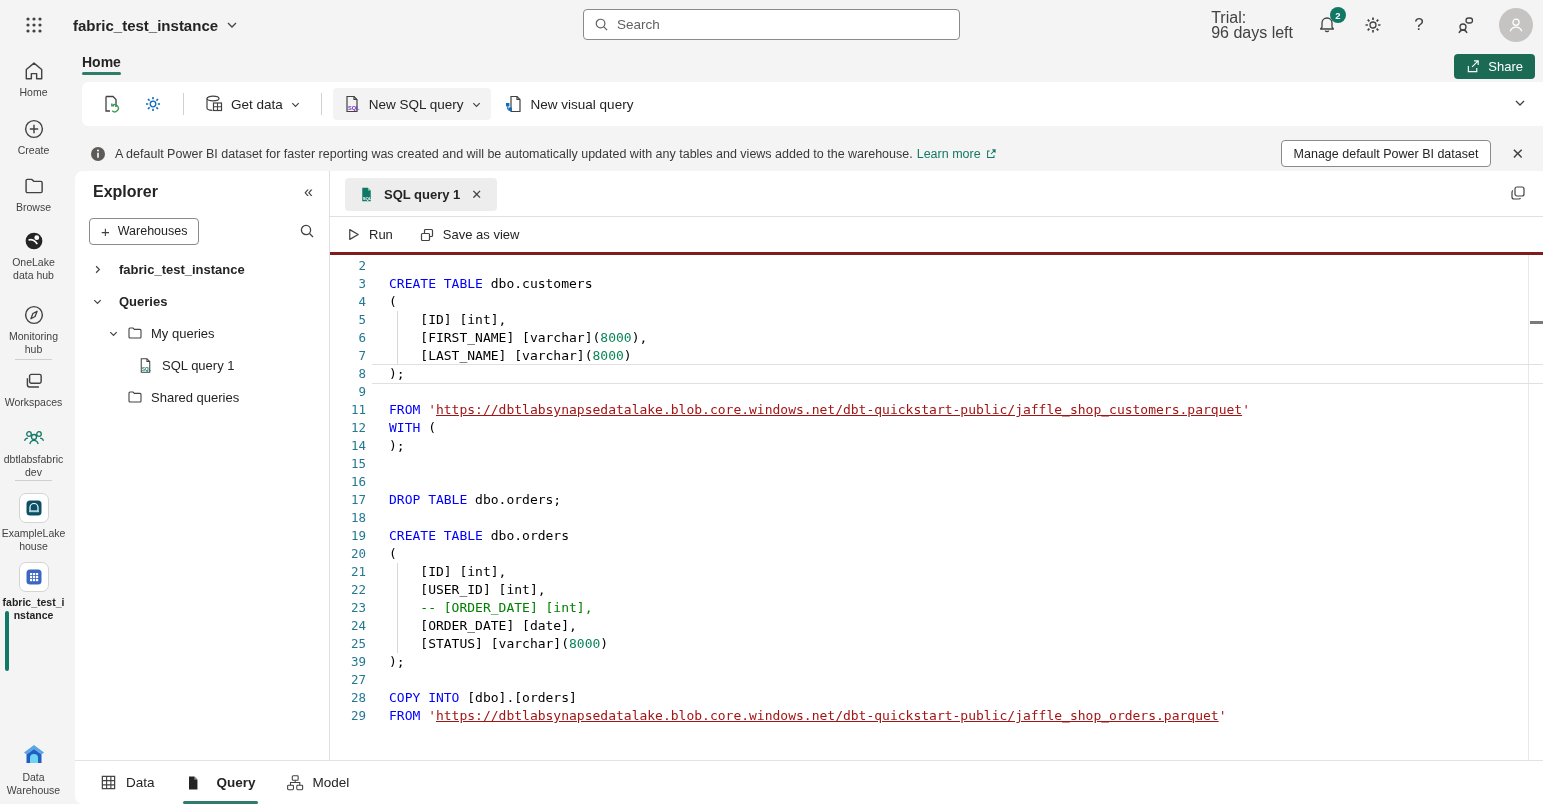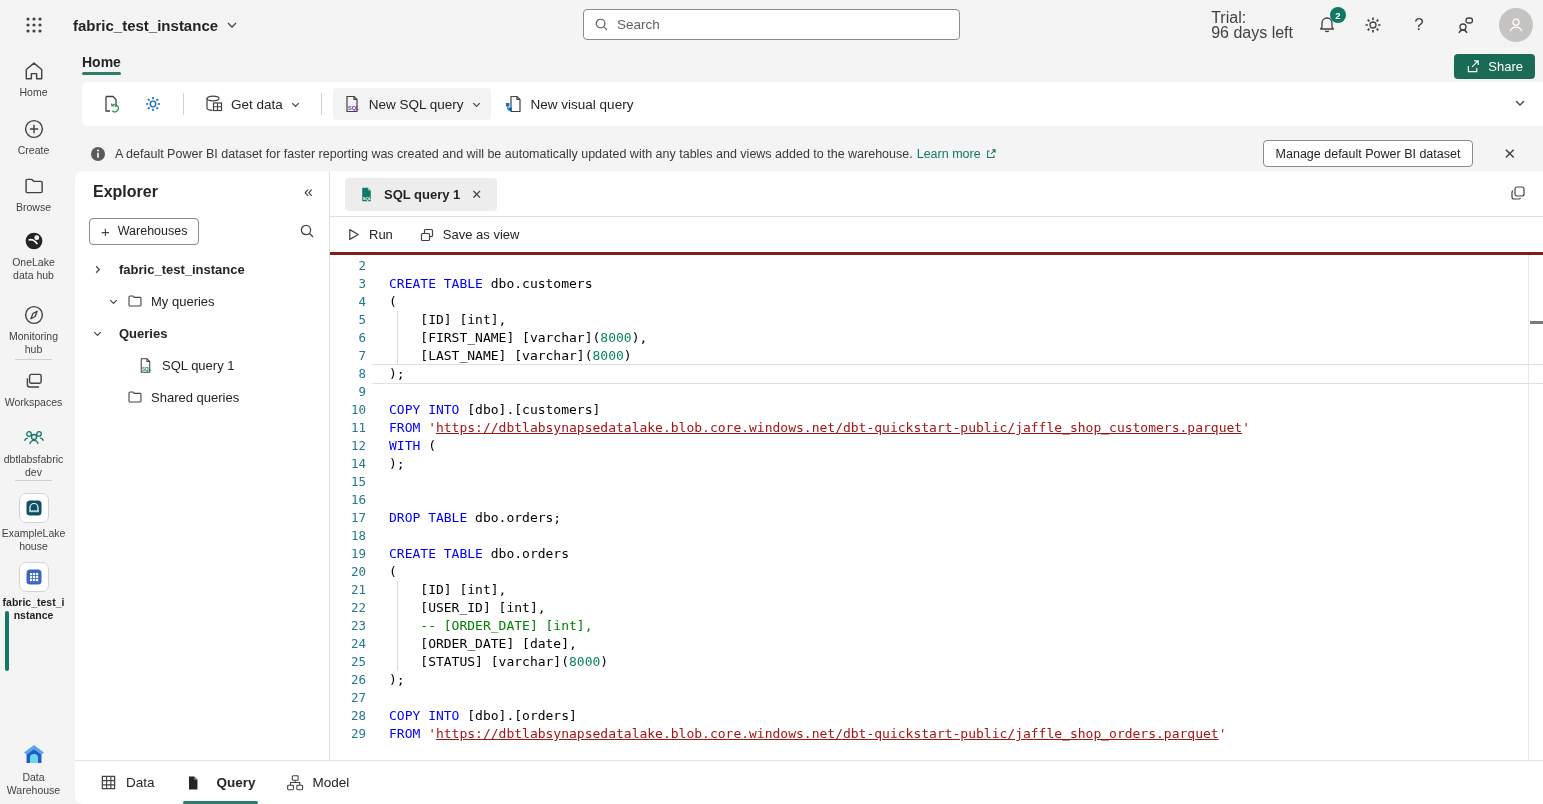--- a/index.html
+++ b/index.html
@@ -42,21 +42,21 @@
   .tbtn.hl { background:#f3f3f3; }
   .tsep { width:1px; height:22px; background:#d1d1d1; margin:0 7px; }
   .toolbar-chevron { position:absolute; right:16px; top:14px; cursor:pointer; }
 
   
   .banner { position:absolute; left:67px; right:0; top:136px; height:35px; display:flex; align-items:center; }
   .info-ic { margin-left:23px; flex:none; }
   .banner-text { margin-left:9px; font-size:12.5px; color:#3b3a39; }
   .learn-more { color:#117865; cursor:pointer; margin-left:4px; }
   .ext-ic { display:inline-block; vertical-align:-2px; margin-left:4px; }
-  .banner-right { margin-left:auto; display:flex; align-items:center; gap:26px; padding-right:23px;border-radius:10px; }
+  .banner-right { margin-left:auto; display:flex; align-items:center; gap:16px; padding-right:15px;border-radius:10px; }
   .manage-btn { background:#fff; border:1px solid #8b8a89; border-radius:4px; height:27px; padding:0 12px; font-size:12.5px; font-family:"Liberation Sans",sans-serif; color:#242424; cursor:pointer; }
   .x-ic { font-size:15px; color:#424242; cursor:pointer; padding:2px 4px; }
 
   
   .card { position:absolute; left:75px; right:0; top:171px; bottom:0; background:#fff; border-radius:8px 0 0 8px; }
 
   
   .explorer { position:absolute; left:0; top:0; width:255px; bottom:44px; border-right:1px solid #e0e0e0; }
   .exp-head { position:absolute; left:18px; top:12px; font-size:16px; font-weight:700; }
   .exp-collapse { position:absolute; right:16px; top:12px; font-size:16px; color:#424242; cursor:pointer; }
@@ -371,38 +371,38 @@
     </div>
     <div class="tree">
       <div class="trow lvl1">
         <span class="chev">
             <svg width="11" height="11" viewBox="0 0 12 12">
               <path d="M4.5 2.5 8 6l-3.5 3.5" fill="none" stroke="#424242" stroke-width="1.3"></path>
             </svg>
           </span>
         <span style="margin-left:14px">fabric_test_instance</span>
       </div>
+      <div class="trow lvl1">
+        <span class="chev">
+            <svg width="11" height="11" viewBox="0 0 12 12">
+              <path d="M2.5 4.5 6 8l3.5-3.5" fill="none" stroke="#424242" stroke-width="1.3"></path>
+            </svg>
+          </span>
+        <span style="margin-left:14px">Queries</span>
+      </div>
       <div class="trow lvl2">
         <span class="chev">
             <svg width="11" height="11" viewBox="0 0 12 12">
               <path d="M2.5 4.5 6 8l3.5-3.5" fill="none" stroke="#424242" stroke-width="1.3"></path>
             </svg>
           </span>
         <svg class="ticon" width="16" height="16" viewBox="0 0 16 16">
             <path d="M2 4c0-.6.4-1 1-1h3l1.4 1.4H13c.6 0 1 .4 1 1V12c0 .6-.4 1-1 1H3c-.6 0-1-.4-1-1z" fill="none" stroke="#424242" stroke-width="1.1"></path>
           </svg>
         <span>My queries</span>
-      </div>
-      <div class="trow lvl1">
-        <span class="chev">
-            <svg width="11" height="11" viewBox="0 0 12 12">
-              <path d="M2.5 4.5 6 8l3.5-3.5" fill="none" stroke="#424242" stroke-width="1.3"></path>
-            </svg>
-          </span>
-        <span style="margin-left:14px">Queries</span>
       </div>
       <div class="trow sel">
         <span class="selbg"></span>
         <svg class="ticon" style="margin-left:62px" width="17" height="17" viewBox="0 0 18 18">
             <path d="M4.5 1.8h6l3 3V16.2h-9z" fill="none" stroke="#424242" stroke-width="1.1"></path>
             <path d="M10.5 1.8v3h3" fill="none" stroke="#424242" stroke-width="1.1"></path>
             <text x="5.2" y="14.6" font-size="4.8" font-weight="bold" fill="#117865" font-family="Liberation Sans,sans-serif">SQL</text>
           </svg>
         <span>SQL query 1</span>
       </div>
@@ -451,36 +451,35 @@
       <div class="ruler"></div>
       <div class="scroll-mark"></div>
     <div class="row"><span class="ln">2</span><span class="ct"></span></div>
         <div class="row"><span class="ln">3</span><span class="ct"><span class="tk-kw">CREATE TABLE</span><span class="tk-pl"> dbo.customers</span></span></div>
         <div class="row"><span class="ln">4</span><span class="ct"><span class="tk-pl">(</span></span></div>
         <div class="row g"><span class="ln">5</span><span class="ct"><span class="tk-pl">    [ID] [int],</span></span></div>
         <div class="row g"><span class="ln">6</span><span class="ct"><span class="tk-pl">    [FIRST_NAME] [varchar](</span><span class="tk-num">8000</span><span class="tk-pl">),</span></span></div>
         <div class="row g"><span class="ln">7</span><span class="ct"><span class="tk-pl">    [LAST_NAME] [varchar](</span><span class="tk-num">8000</span><span class="tk-pl">)</span></span></div>
         <div class="row cur"><span class="ln">8</span><span class="ct"><span class="tk-pl">);</span></span></div>
         <div class="row"><span class="ln">9</span><span class="ct"></span></div>
-        <div class="row"><span class="ln">10</span><span class="ct"><span class="tk-kw">COPY INTO</span><span class="tk-pl"> [dbo].[customers]</span></span></div>
         <div class="row"><span class="ln">11</span><span class="ct"><span class="tk-kw">FROM</span><span class="tk-pl"> </span><span class="tk-str">'</span><span class="tk-url">https://dbtlabsynapsedatalake.blob.core.windows.net/dbt-quickstart-public/jaffle_shop_customers.parquet</span><span class="tk-str">'</span></span></div>
         <div class="row"><span class="ln">12</span><span class="ct"><span class="tk-kw">WITH</span><span class="tk-pl"> (</span></span></div>
         <div class="row"><span class="ln">14</span><span class="ct"><span class="tk-pl">);</span></span></div>
         <div class="row"><span class="ln">15</span><span class="ct"></span></div>
         <div class="row"><span class="ln">16</span><span class="ct"></span></div>
         <div class="row"><span class="ln">17</span><span class="ct"><span class="tk-kw">DROP TABLE</span><span class="tk-pl"> dbo.orders;</span></span></div>
         <div class="row"><span class="ln">18</span><span class="ct"></span></div>
         <div class="row"><span class="ln">19</span><span class="ct"><span class="tk-kw">CREATE TABLE</span><span class="tk-pl"> dbo.orders</span></span></div>
         <div class="row"><span class="ln">20</span><span class="ct"><span class="tk-pl">(</span></span></div>
         <div class="row g"><span class="ln">21</span><span class="ct"><span class="tk-pl">    [ID] [int],</span></span></div>
         <div class="row g"><span class="ln">22</span><span class="ct"><span class="tk-pl">    [USER_ID] [int],</span></span></div>
         <div class="row g"><span class="ln">23</span><span class="ct"><span class="tk-com">    -- [ORDER_DATE] [int],</span></span></div>
         <div class="row g"><span class="ln">24</span><span class="ct"><span class="tk-pl">    [ORDER_DATE] [date],</span></span></div>
         <div class="row g"><span class="ln">25</span><span class="ct"><span class="tk-pl">    [STATUS] [varchar](</span><span class="tk-num">8000</span><span class="tk-pl">)</span></span></div>
-        <div class="row"><span class="ln">26</span><span class="ct"><span class="tk-pl">);</span></span></div>
+        <div class="row"><span class="ln">39</span><span class="ct"><span class="tk-pl">);</span></span></div>
         <div class="row"><span class="ln">27</span><span class="ct"></span></div>
         <div class="row"><span class="ln">28</span><span class="ct"><span class="tk-kw">COPY INTO</span><span class="tk-pl"> [dbo].[orders]</span></span></div>
         <div class="row"><span class="ln">29</span><span class="ct"><span class="tk-kw">FROM</span><span class="tk-pl"> </span><span class="tk-str">'</span><span class="tk-url">https://dbtlabsynapsedatalake.blob.core.windows.net/dbt-quickstart-public/jaffle_shop_orders.parquet</span><span class="tk-str">'</span></span></div>
       </div>
   </div>
 
   <div class="bottombar">
     <div class="btab">
       <svg width="17" height="17" viewBox="0 0 18 18">
           <rect x="2.5" y="2.5" width="13" height="13" fill="none" stroke="#424242" stroke-width="1.3"></rect>

